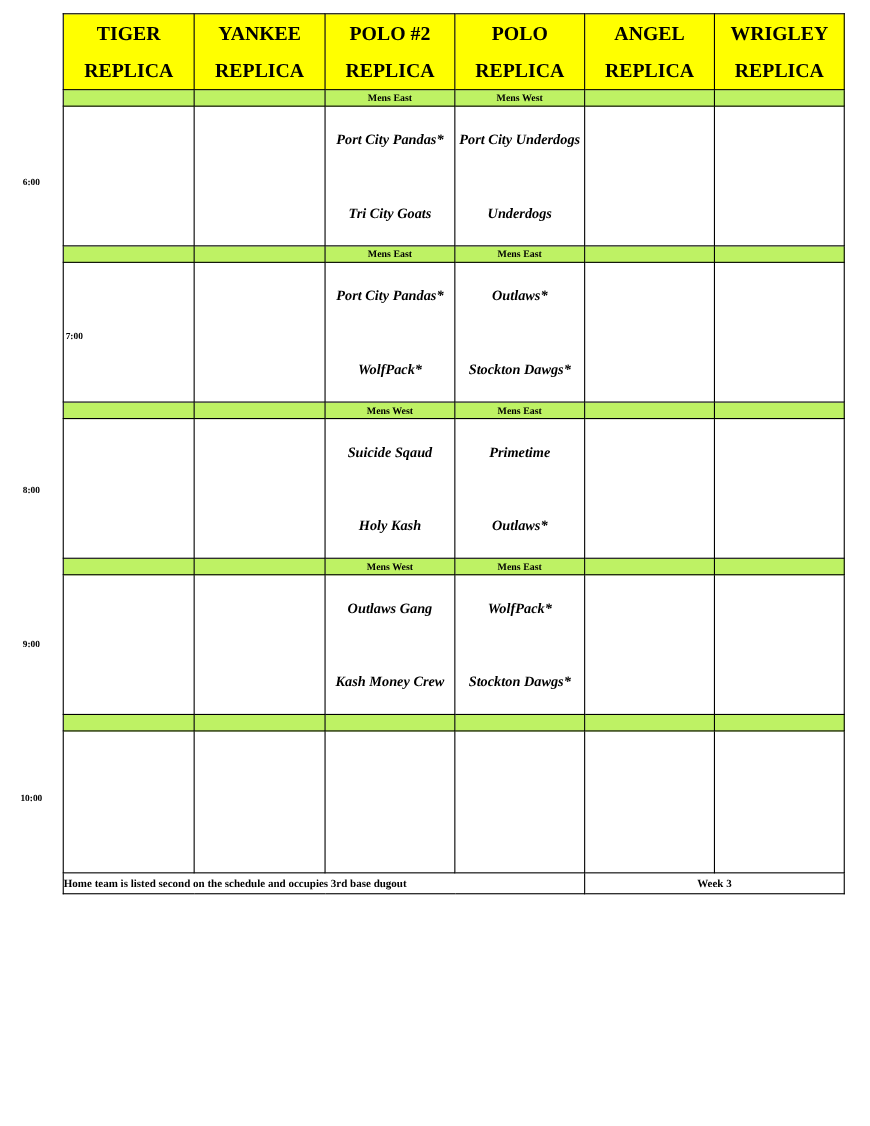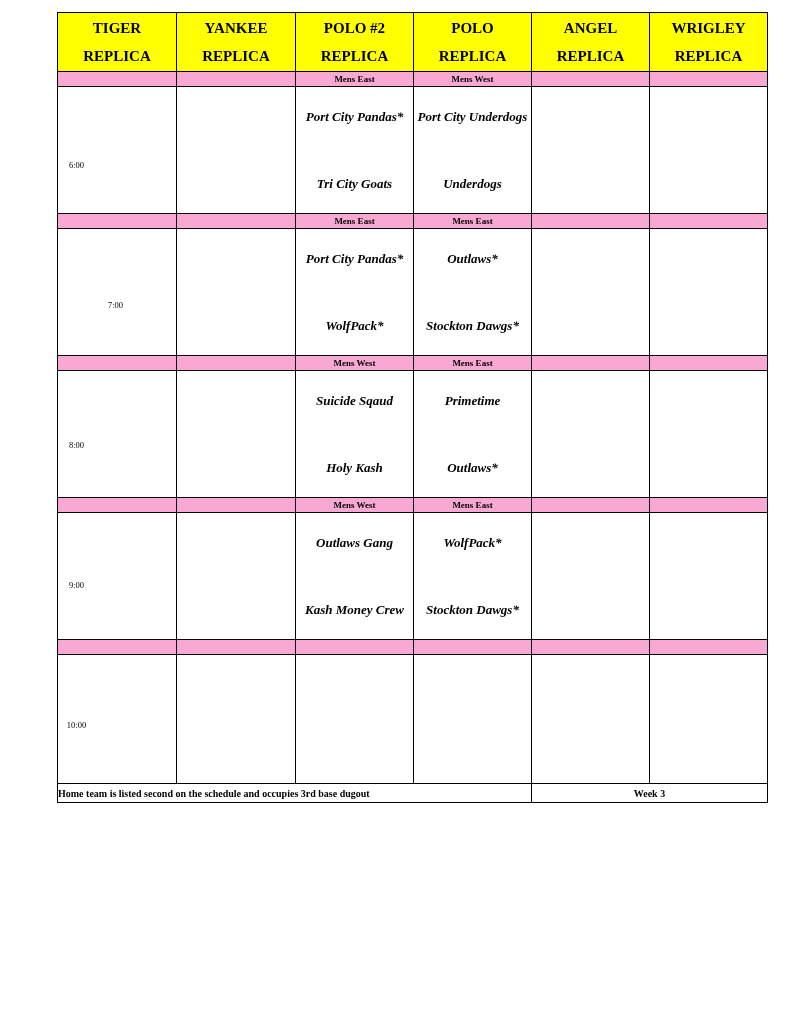--- a/index.html
+++ b/index.html
@@ -44,29 +44,29 @@
   }
   .field-head td {
     background: #ffff00;
     border-left: 3px solid #000000;
     border-right: 3px solid #000000;
     border-top: 3px solid #000000;
     border-bottom: 3px solid #000000;
     text-align: center;
     vertical-align: middle;
     font-weight: bold;
-    font-size: 15px;
+    font-size: 18px;
     height: 58px;
     line-height: 1.9;
   }
   .field-head td span {
     display: block;
   }
   .div-row td {
-    background: #f9a8d4;
+    background: #bef264;
     height: 14px;
     font-size: 9px;
     font-weight: bold;
     text-align: center;
     vertical-align: middle;
     border-left: 3px solid #000000;
     border-right: 3px solid #000000;
     border-top: 3px solid #000000;
     border-bottom: 1px solid #000000;
   }
@@ -127,23 +127,22 @@
     left: 0;
     top: 12px;
     width: 57px;
     height: 820px;
   }
   .time-label {
     position: absolute;
     width: 57px;
     text-align: center;
     font-size: 8.5px;
-    font-weight: normal;
+    font-weight: bold;
     font-family: "Liberation Serif", serif;
-    padding-left: 48px;
   }
 </style>
 </head>
 <body>
 
 <div class="page">
 
   <div class="times">
     <div class="time-label" style="top:148px;">6:00</div>
     <div class="time-label" style="top:288px;margin-left:39px;">7:00</div>

